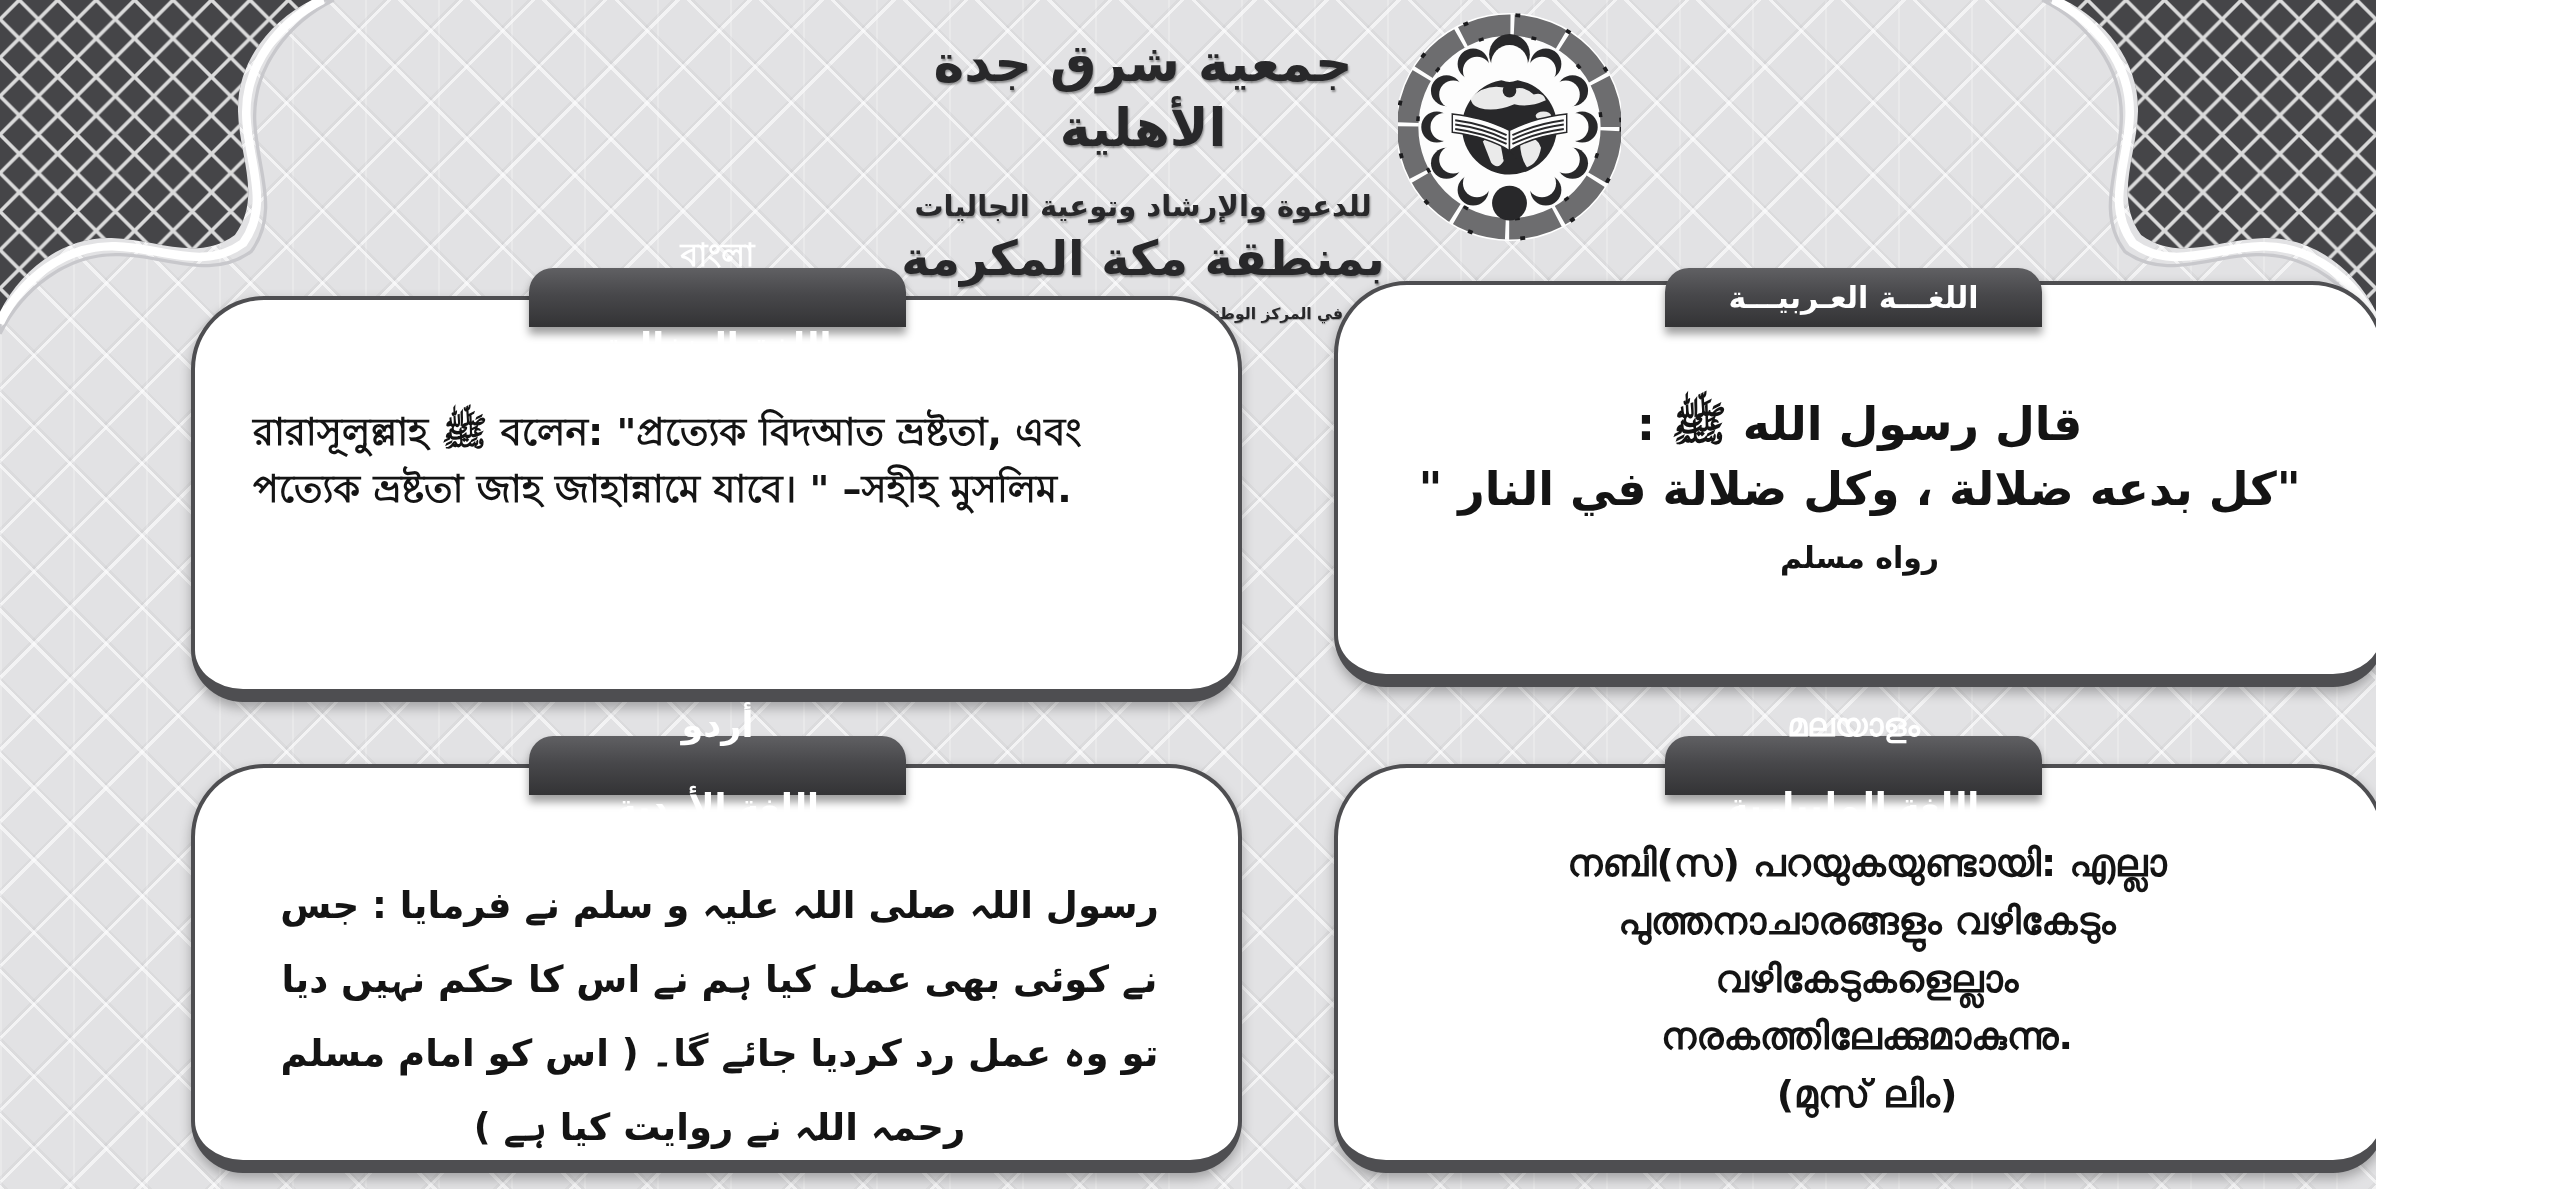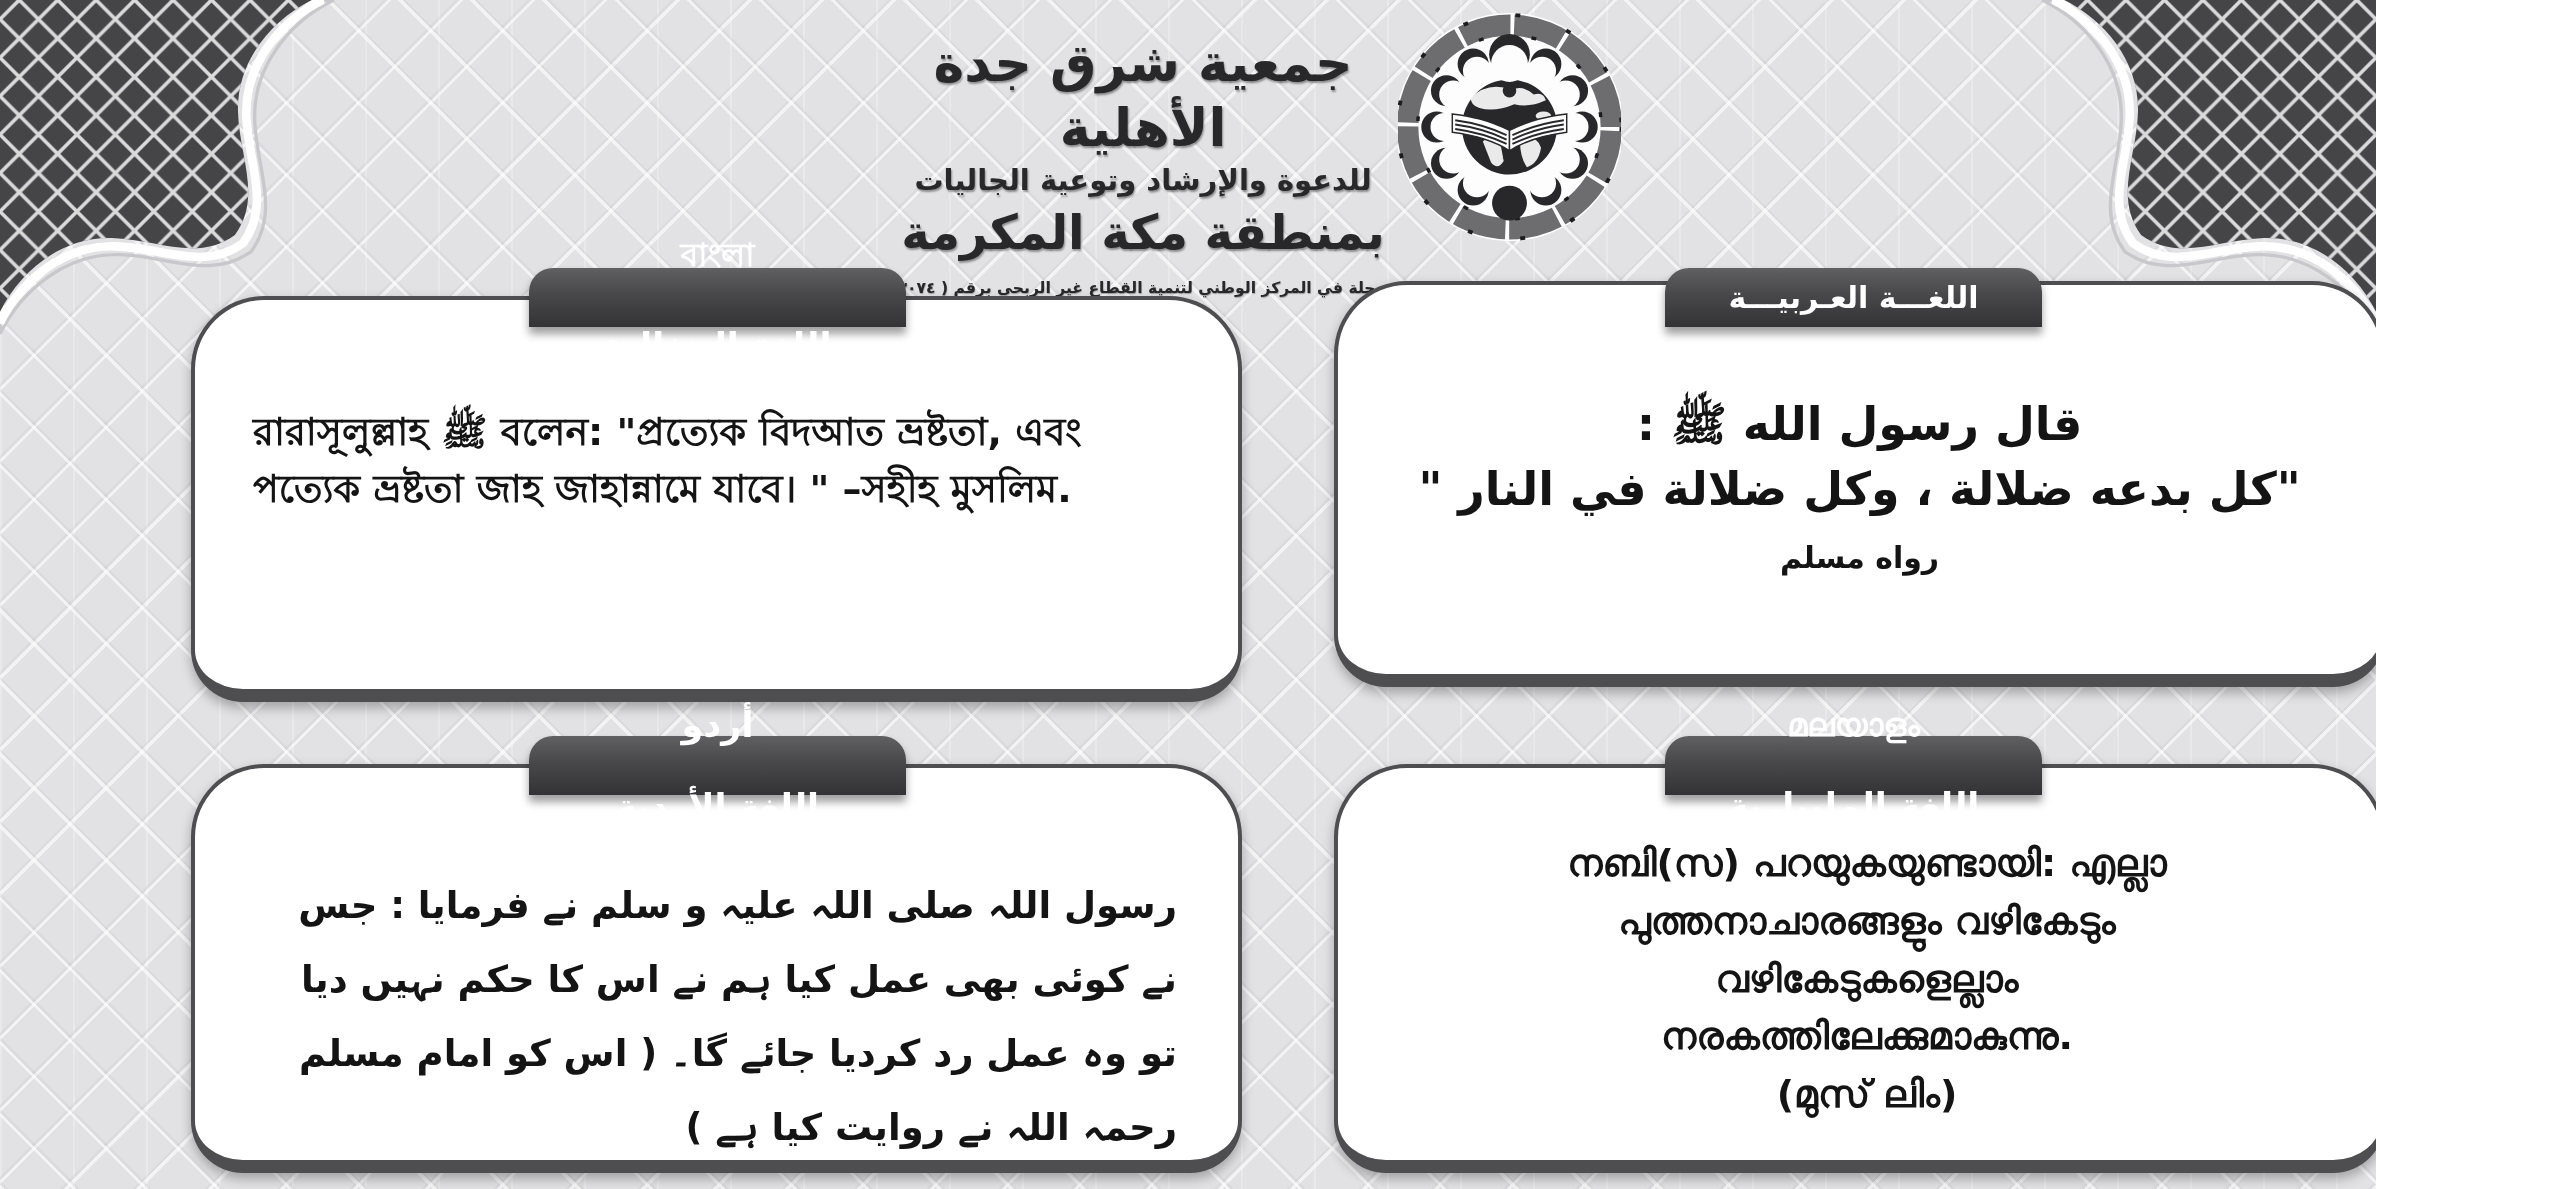--- a/index.html
+++ b/index.html
@@ -25,21 +25,21 @@
   .corner.left{ left:0; }
   .corner.right{ right:0; transform:scaleX(-1); }
 
   
   .calligraphy{
     position:absolute; left:883px; top:31px; width:520px;
     text-align:center; color:#28282a; direction:rtl;
     text-shadow:1px 2.1px 2.1px rgba(0,0,0,.38);
   }
   .calli-1{ font-size:52px; font-weight:700; line-height:1.25; }
-  .calli-2{ font-size:29px;  font-weight:700; line-height:1.3; margin-top:1px; }
+  .calli-2{ font-size:29px;  font-weight:700; line-height:1.3; margin-top:27px; }
   .calli-3{ font-size:48px;  font-weight:700; line-height:1.3; margin-top:1px; }
   .calli-4{ font-size:15.6px;  font-weight:700; line-height:1.3; margin-top:14.6px; text-shadow:0.5px 1px 1px rgba(0,0,0,.3); }
   .emblem{ position:absolute; left:1398px; top:11.4px; }
 
   
   .card{
     position:absolute; box-sizing:border-box; background:#ffffff;
     border:4.7px solid #4e4e51; border-bottom-width:13.5px;
     border-radius:73px 73px 52px 52px;
     box-shadow:0 5.2px 11.4px rgba(0,0,0,.28);
@@ -68,21 +68,21 @@
   .tab.single .arname{ font-size:30px; letter-spacing:1px; }
 
   .body-bn{
     padding:104px 78px 0 58px;
     font-size:38px; font-weight:700; line-height:1.5; text-align:left;
   }
   .body-ar{ direction:rtl; text-align:center; padding-top:107px; font-weight:700; }
   .body-ar .l{ font-size:46px; line-height:1.42; }
   .body-ar .src{ font-size:30px; margin-top:17.7px; }
   .body-ur{
-    direction:rtl; text-align:right;
+    direction:rtl; text-align:center;
     padding:101px 61px 0 67px;
     font-size:37px; font-weight:700; line-height:2.0;
   }
   .body-ml{ text-align:center; padding-top:67px; font-weight:700; }
   .body-ml .l{ font-size:38px; line-height:1.52;margin-left:15px; }
 </style>
 </head>
 <body>
 
 <div class="stage">

